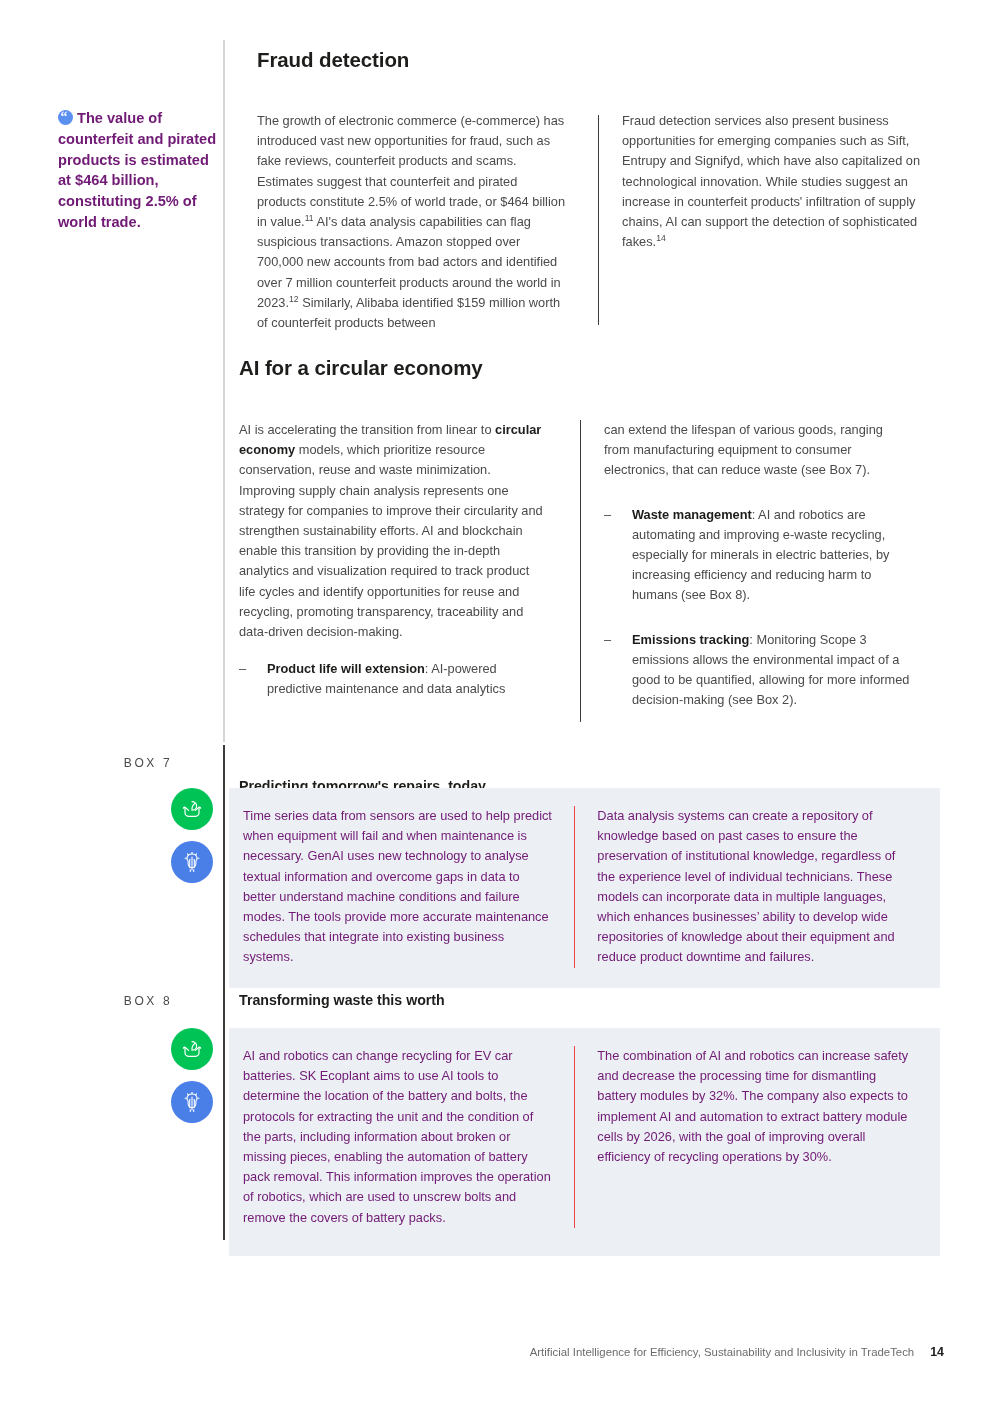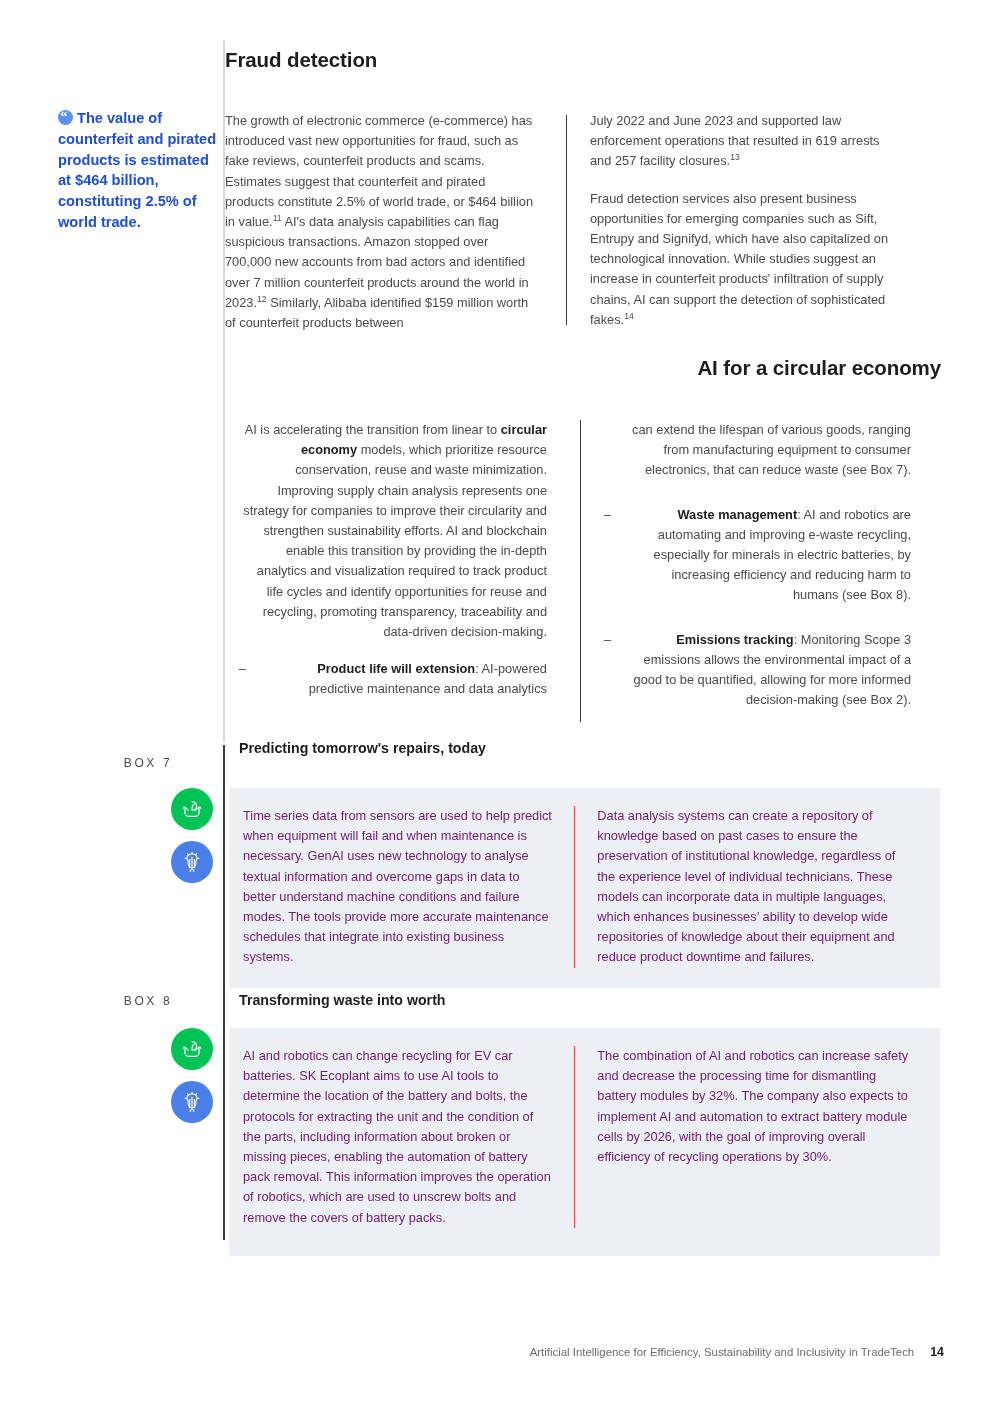--- a/index.html
+++ b/index.html
@@ -99,21 +99,21 @@
 
   
   .callout {
     position: absolute;
     left: 58px;
     top: 108px;
     width: 160px;
     font-size: 14.6px;
     line-height: 20.8px;
     font-weight: bold;
-    color: #1d4ed8;
+    color: #701a75;
   }
   .quote-mark {
     display: inline-block;
     width: 15px;
     height: 15px;
     border-radius: 50%;
     background: #5b8ff0;
     position: relative;
     top: 2px;
     margin-right: 4px;
@@ -206,41 +206,38 @@
 </head>
 <body>
 
 <div class="page-rule" style="top:40px;height:702px;"></div>
 <div class="page-rule dark" style="top:745px;height:495px;"></div>
 
 <div class="callout">
   <span class="quote-mark"></span><span>The value of counterfeit and pirated products is estimated at $464 billion, constituting 2.5% of world trade.</span>
 </div>
 
-<div class="section" style="left:225px; top:48px; width:702px;">
+<div class="section" style="left:257px; top:48px; width:702px;">
   <h2 class="section-title">Fraud detection</h2>
   <div class="cols" style="margin-top:39px;">
     <div class="col-divider" style="left:341px; top:4px; height:210px;"></div>
     <div class="col left">
       <p class="body">
         The growth of electronic commerce (e-commerce) has introduced vast new opportunities for fraud, such as fake reviews, counterfeit products and scams. Estimates suggest that counterfeit and pirated products constitute 2.5% of world trade, or $464 billion in value.<sup>11</sup> AI's data analysis capabilities can flag suspicious transactions. Amazon stopped over 700,000 new accounts from bad actors and identified over 7 million counterfeit products around the world in 2023.<sup>12</sup> Similarly, Alibaba identified $159 million worth of counterfeit products between
       </p>
     </div>
     <div class="col right">
       <p class="body">
-        July 2022 and June 2023 and supported law enforcement operations that resulted in 619 arrests and 257 facility closures.<sup>13</sup>
-      </p>
-      <p class="body">
         Fraud detection services also present business opportunities for emerging companies such as Sift, Entrupy and Signifyd, which have also capitalized on technological innovation. While studies suggest an increase in counterfeit products' infiltration of supply chains, AI can support the detection of sophisticated fakes.<sup>14</sup>
       </p>
     </div>
   </div>
 </div>
 
-<div class="section" style="left:239px; top:356px; width:702px;text-align:right;">
+<div class="section" style="left:239px; top:356px; width:702px;">
   <h2 class="section-title">AI for a circular economy</h2>
   <div class="cols" style="margin-top:40px;">
     <div class="col-divider" style="left:341px; top:0px; height:302px;"></div>
     <div class="col left">
       <p class="body"><span>AI is accelerating the transition from linear to </span><b>circular economy</b><span> models, which prioritize resource conservation, reuse and waste minimization. Improving supply chain analysis represents one strategy for companies to improve their circularity and strengthen sustainability efforts. AI and blockchain enable this transition by providing the in-depth analytics and visualization required to track product life cycles and identify opportunities for reuse and recycling, promoting transparency, traceability and data-driven decision-making.</span></p>
       <ul class="dashes" style="margin-top:17px;">
         <li>
           <span class="dash">–</span><b>Product life will extension</b><span>: AI-powered predictive maintenance and data analytics</span>
         </li>
       </ul>
@@ -253,21 +250,21 @@
         </li>
         <li>
           <span class="dash">–</span><b>Emissions tracking</b><span>: Monitoring Scope 3 emissions allows the environmental impact of a good to be quantified, allowing for more informed decision-making (see Box 2).</span>
         </li>
       </ul>
     </div>
   </div>
 </div>
 
 <div class="box-label" style="left:88px; top:756px;">BOX 7</div>
-<div class="box-heading" style="left:239px; top:740px;">Predicting tomorrow's repairs, today</div>
+<div class="box-heading" style="left:239px; top:778px;">Predicting tomorrow's repairs, today</div>
 <div class="box-icons" style="top:788px;">
   <span class="icon-circle green">
     <svg width="24" height="24" viewBox="0 0 24 24" fill="none" stroke="#ffffff" stroke-width="1.2" stroke-linecap="round" stroke-linejoin="round">
       <path d="M12 4.6c2.6 0 4.6 1.9 4.6 4.3 0 2.4-2 4.3-4.6 4.3-.3-2.6 1.2-5.6 3.2-7"></path>
       <path d="M3.4 11.2c0-1 .9-1.5 1.6-.9l3.6 3.1"></path>
       <path d="M20.6 11.2c0-1-.9-1.5-1.6-.9l-3.6 3.1"></path>
       <path d="M5 10.6v5.2c0 2 1.7 3.6 3.8 3.6h6.4c2.1 0 3.8-1.6 3.8-3.6v-5.2"></path>
     </svg>
   </span>
   <span class="icon-circle blue">
@@ -289,21 +286,21 @@
 <div class="box-body" style="top:788px;">
   <div class="bcol left">
     <p>Time series data from sensors are used to help predict when equipment will fail and when maintenance is necessary. GenAI uses new technology to analyse textual information and overcome gaps in data to better understand machine conditions and failure modes. The tools provide more accurate maintenance schedules that integrate into existing business systems.</p>
   </div>
   <div class="bcol right">
     <p>Data analysis systems can create a repository of knowledge based on past cases to ensure the preservation of institutional knowledge, regardless of the experience level of individual technicians. These models can incorporate data in multiple languages, which enhances businesses’ ability to develop wide repositories of knowledge about their equipment and reduce product downtime and failures.</p>
   </div>
 </div>
 
 <div class="box-label" style="left:88px; top:994px;">BOX 8</div>
-<div class="box-heading" style="left:239px; top:992px;">Transforming waste into worth</div>
+<div class="box-heading" style="left:239px; top:992px;">Transforming waste this worth</div>
 <div class="box-icons" style="top:1028px;">
   <span class="icon-circle green">
     <svg width="24" height="24" viewBox="0 0 24 24" fill="none" stroke="#ffffff" stroke-width="1.2" stroke-linecap="round" stroke-linejoin="round">
       <path d="M12 4.6c2.6 0 4.6 1.9 4.6 4.3 0 2.4-2 4.3-4.6 4.3-.3-2.6 1.2-5.6 3.2-7"></path>
       <path d="M3.4 11.2c0-1 .9-1.5 1.6-.9l3.6 3.1"></path>
       <path d="M20.6 11.2c0-1-.9-1.5-1.6-.9l-3.6 3.1"></path>
       <path d="M5 10.6v5.2c0 2 1.7 3.6 3.8 3.6h6.4c2.1 0 3.8-1.6 3.8-3.6v-5.2"></path>
     </svg>
   </span>
   <span class="icon-circle blue">

